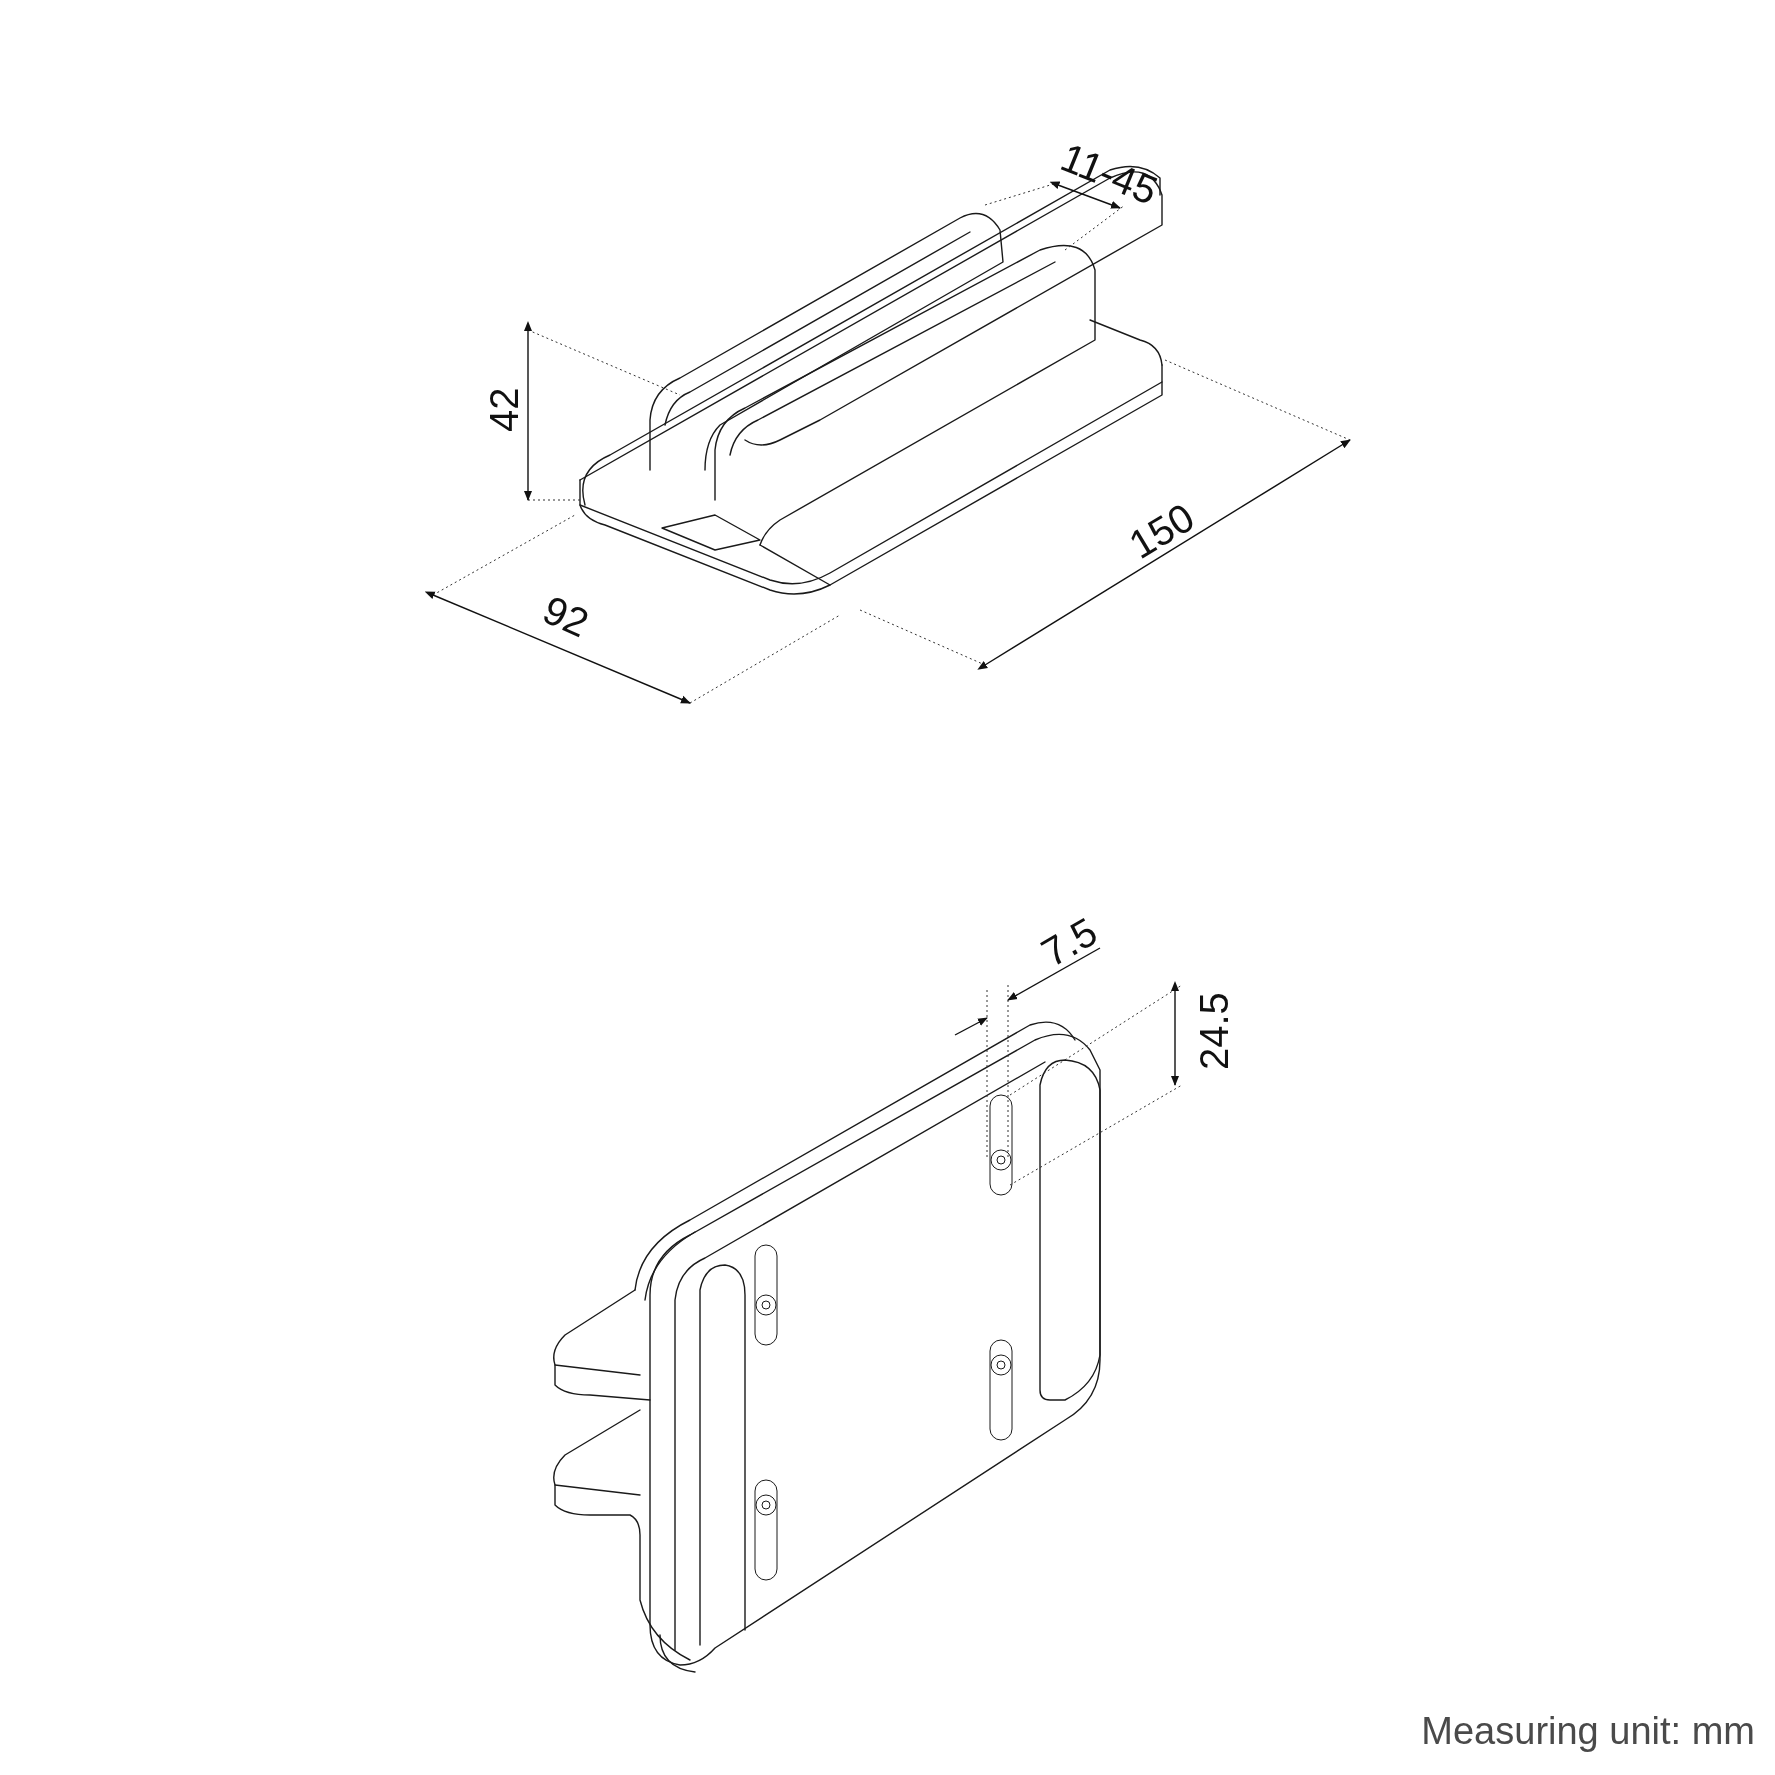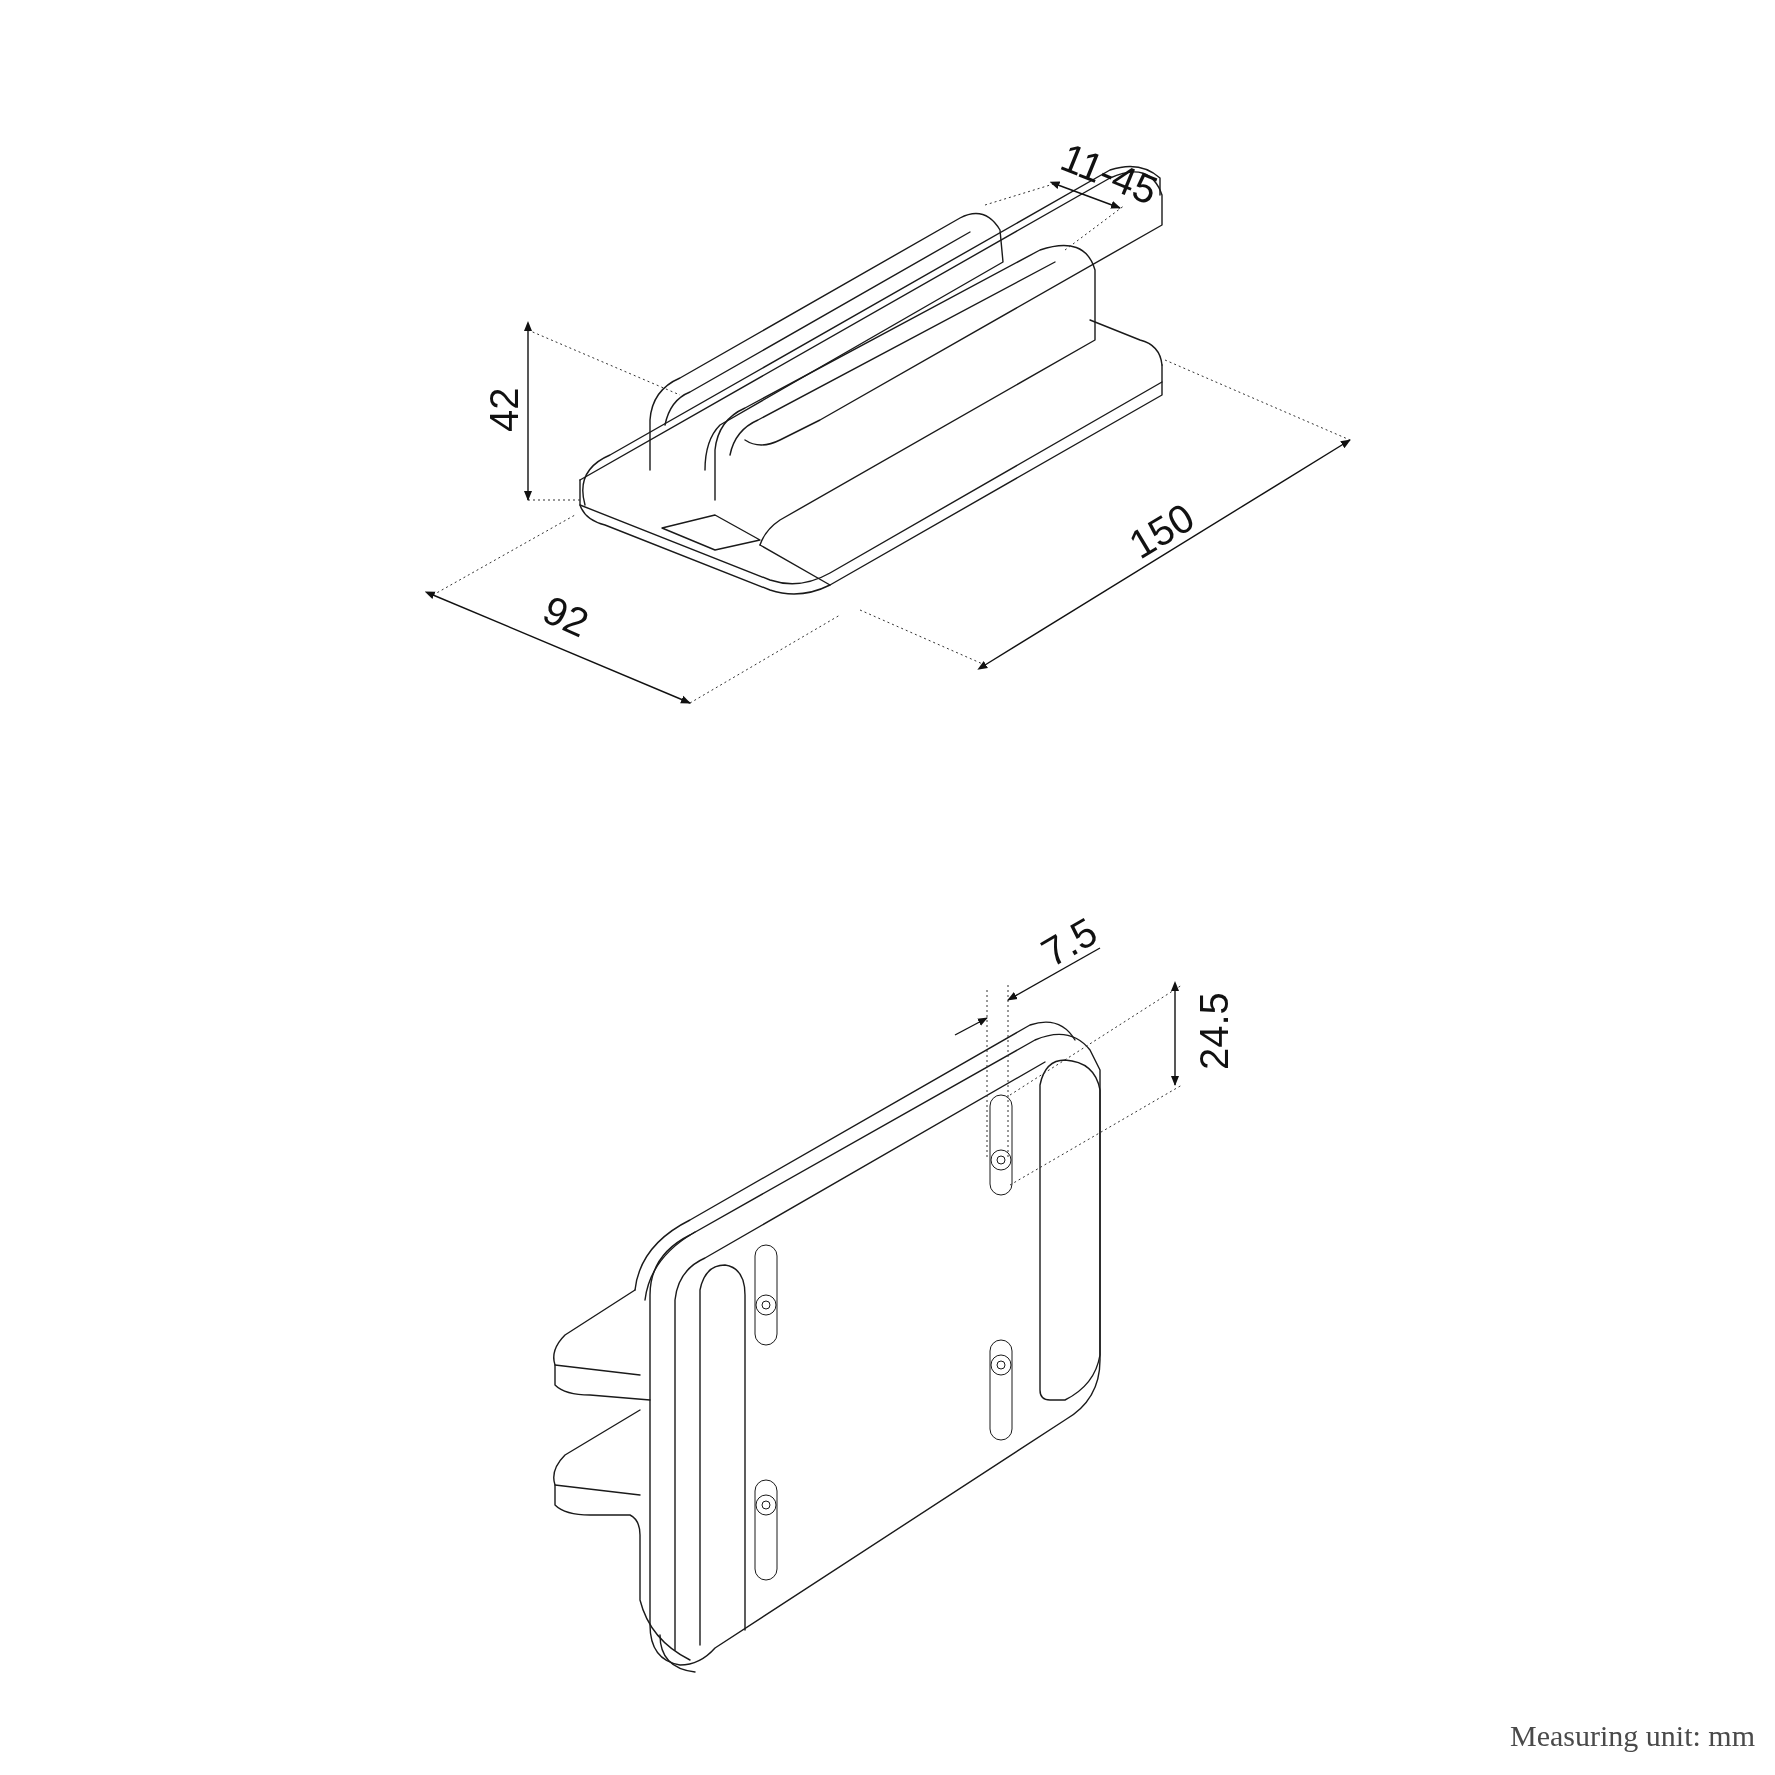--- a/index.html
+++ b/index.html
@@ -6,21 +6,21 @@
   body { width: 1775px; height: 1775px; position: relative; overflow: hidden; }
   svg.drawing { position: absolute; left: 0; top: 0; }
   .line { fill: none; stroke: #1a1a1a; stroke-width: 1.4; stroke-linejoin: round; stroke-linecap: round; }
   .thin { fill: none; stroke: #1a1a1a; stroke-width: 1; }
   .dot { fill: none; stroke: #333; stroke-width: 1; stroke-dasharray: 2 3; }
   .dim { fill: none; stroke: #111; stroke-width: 1.4; }
   .arrow { fill: #111; }
   .dimtext { font-family: "Liberation Sans", sans-serif; font-size: 40px; fill: #111; }
   .footer {
     position: absolute; right: 20px; bottom: 22px;
-    font-family: Liberation Serif, serif; font-size: 30px; color: #4a4a4a;
+    font-family: Liberation Sans, sans-serif; font-size: 38px; color: #4a4a4a;
   }
 </style>
 </head>
 <body>
 
 <svg class="drawing" width="1775" height="1775" viewBox="0 0 1775 1775">
   <defs>
     <marker id="ah" markerWidth="10" markerHeight="10" refX="9" refY="5" orient="auto" markerUnits="userSpaceOnUse">
       <path d="M0,1 L10,5 L0,9 z" class="arrow"></path>
     </marker>

